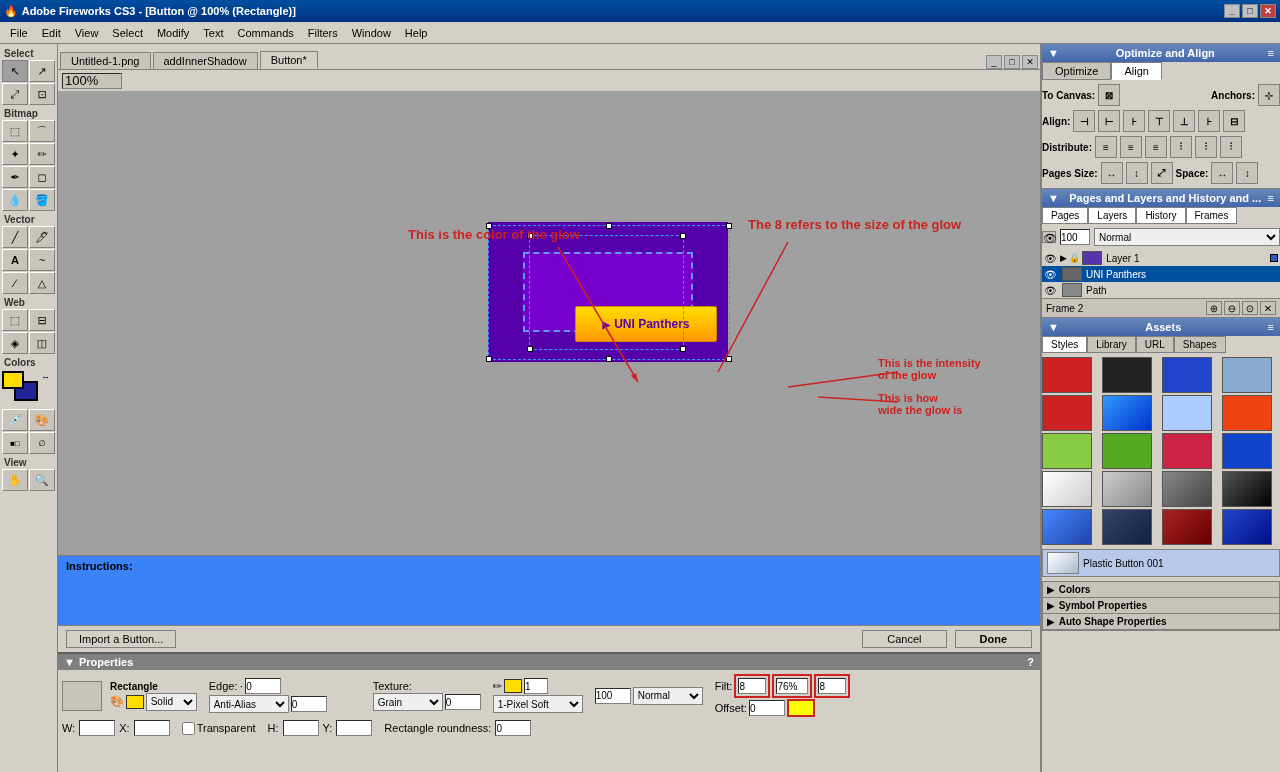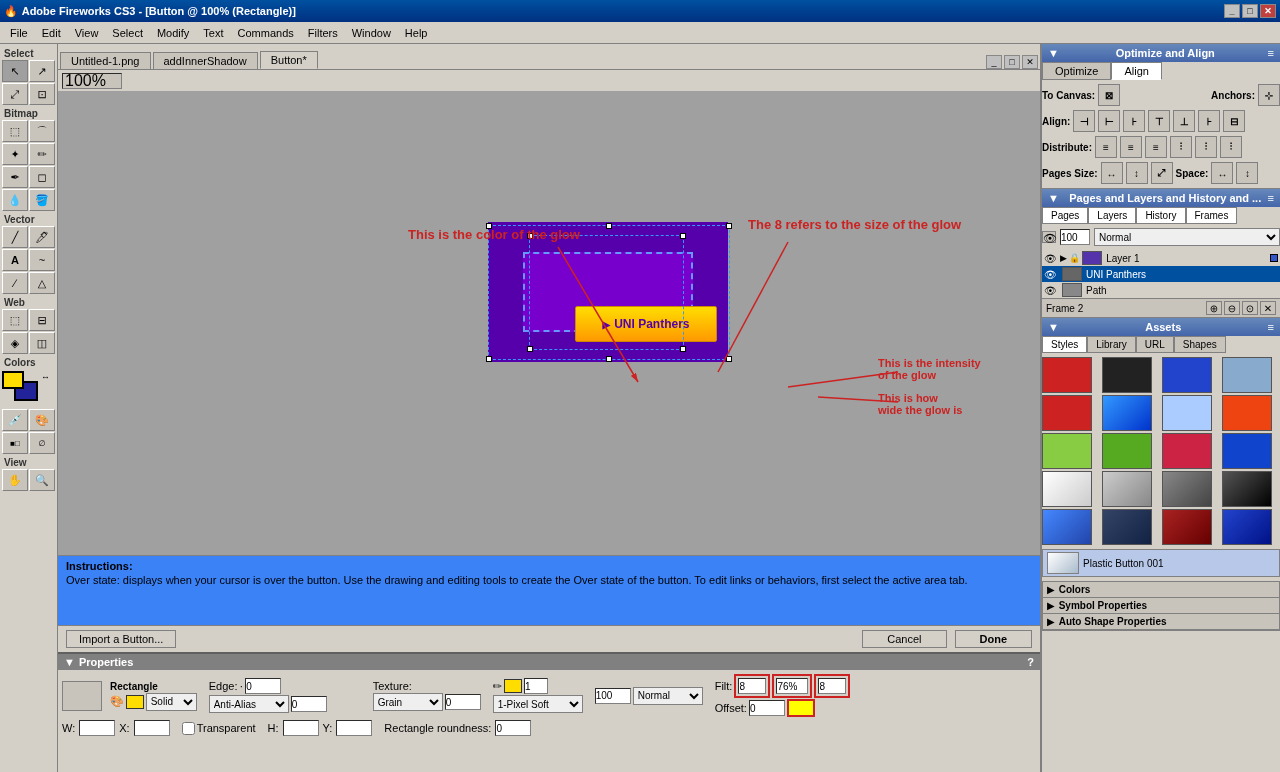--- a/index.html
+++ b/index.html
@@ -475,21 +475,21 @@
       <div class="doc-tab active">Button*</div>
       <div style="margin-left:auto; display:flex; gap:2px; align-items:center;">
         <div class="title-btn">_</div>
         <div class="title-btn">□</div>
         <div class="title-btn">✕</div>
       </div>
     </div>
 
 
     <div style="height:22px; background:#d4d0c8; border-bottom:1px solid #a0a0a0; display:flex; align-items:center; padding:0 4px; gap:2px;">
-      <div style="width:60px; height:16px; background:#c8c4bc; border:1px inset #808080; font-size:16px; display:flex; align-items:center; padding:0 2px;">100%</div>
+      <div style="width:60px; height:16px; background:#c8c4bc; border:1px inset #808080; font-size:13px; display:flex; align-items:center; padding:0 2px;">100%</div>
     </div>
 
     <div id="canvas">
 
       <div id="button-preview">
         <div id="button-inner">
           <div id="button-content">
             <span class="play-icon">▶</span>
             <span>UNI Panthers</span>
           </div>
@@ -532,21 +532,20 @@
           </defs>
         </svg>
         <div class="annotation-text" style="left:690px;top:125px;">The 8 refers to the size of the glow</div>
         <div class="annotation-text" style="left:820px;top:265px; font-size:11px;">This is the intensity<br>of the glow</div>
         <div class="annotation-text" style="left:820px;top:300px; font-size:11px;">This is how<br>wide the glow is</div>
       </div>
     </div>
 
     <div id="instructions">
       <div id="instructions-title">Instructions:</div>
-      <div style="font-size:11px;">Over state: displays when your cursor is over the button. Use the drawing and editing tools to create the Over state of the button. To edit links or behaviors, first select the active area tab.</div>
     </div>
 
     <div style="display:flex; align-items:center; padding:4px 8px; background:#d4d0c8; border-top:1px solid #808080; gap:8px;">
       <button style="padding:2px 12px; font-size:11px; background:#d4d0c8; border:1px solid #808080; cursor:pointer;">Import a Button...</button>
       <div style="flex:1;"></div>
       <button style="padding:2px 24px; font-size:11px; background:#d4d0c8; border:1px solid #808080; cursor:pointer;">Cancel</button>
       <button style="padding:2px 24px; font-size:11px; background:#d4d0c8; border:1px solid #808080; cursor:pointer; font-weight:bold;">Done</button>
     </div>
 
     <div id="bottom-prop-panel">

